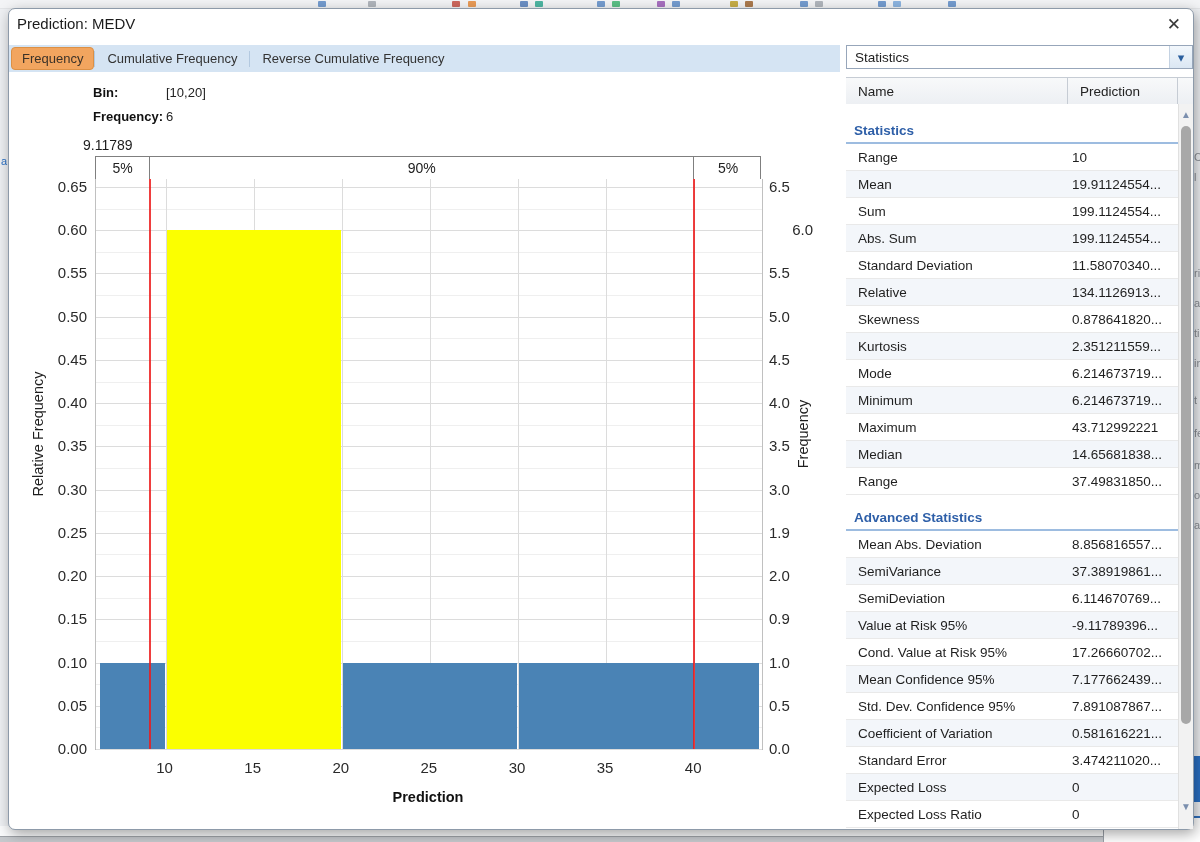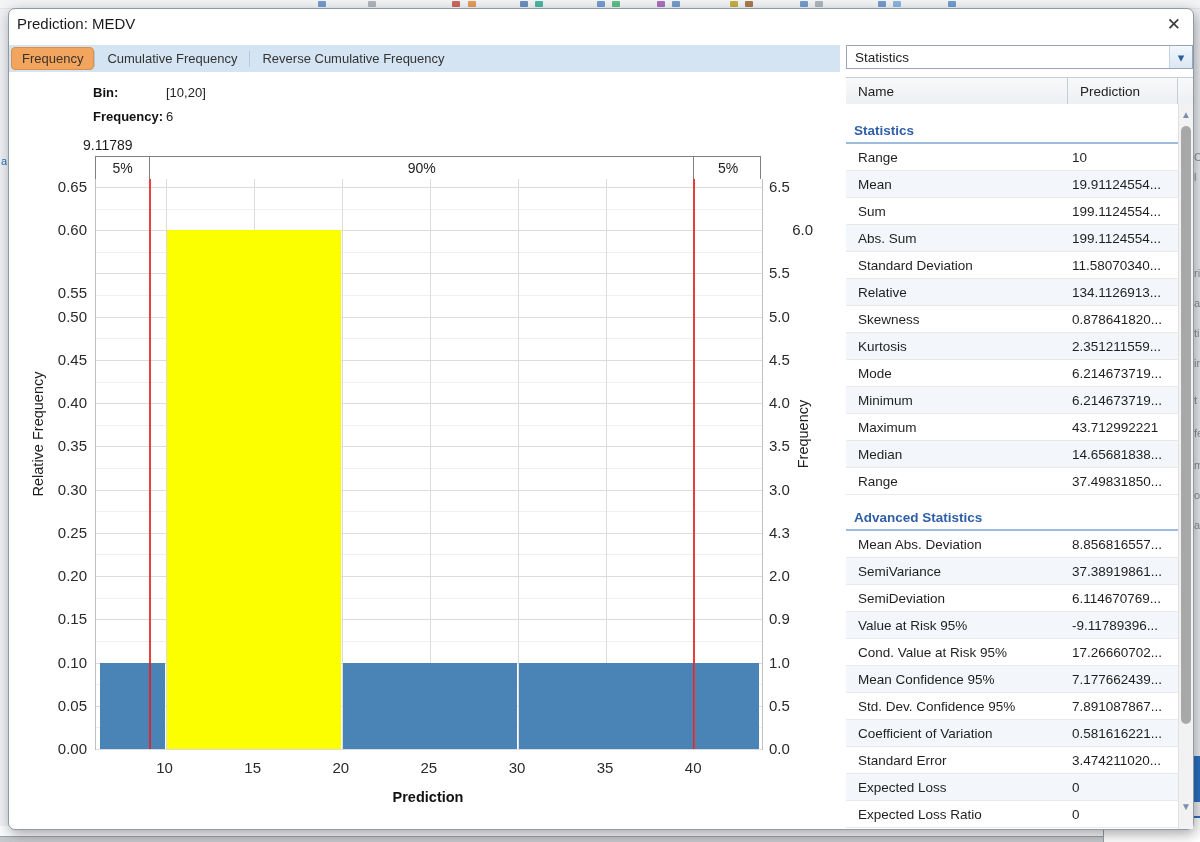--- a/index.html
+++ b/index.html
@@ -311,41 +311,41 @@
       </div>
 
     <div class="abs vscroll">
       <div class="scroll-arrow" style="top:4px;">▲</div>
       <div class="scroll-thumb" style="top:22px;height:598px;"></div>
       <div class="scroll-arrow" style="top:696px;">▼</div>
     </div>
 
   <div class="abs ytick-l" style="left: 34px; top: 169.04px;">0.65</div>
       <div class="abs ytick-l" style="left: 34px; top: 212.268px;">0.60</div>
-      <div class="abs ytick-l" style="left: 34px; top: 255.496px; margin-top: 20px;">0.55</div>
+      <div class="abs ytick-l" style="left: 34px; top: 255.496px;">0.55</div>
       <div class="abs ytick-l" style="left: 34px; top: 298.723px;">0.50</div>
       <div class="abs ytick-l" style="left: 34px; top: 341.951px;">0.45</div>
       <div class="abs ytick-l" style="left: 34px; top: 385.179px;">0.40</div>
       <div class="abs ytick-l" style="left: 34px; top: 428.406px;">0.35</div>
       <div class="abs ytick-l" style="left: 34px; top: 471.634px;">0.30</div>
       <div class="abs ytick-l" style="left: 34px; top: 514.862px;">0.25</div>
       <div class="abs ytick-l" style="left: 34px; top: 558.089px;">0.20</div>
       <div class="abs ytick-l" style="left: 34px; top: 601.317px;">0.15</div>
       <div class="abs ytick-l" style="left: 34px; top: 644.545px;">0.10</div>
       <div class="abs ytick-l" style="left: 34px; top: 687.772px;">0.05</div>
       <div class="abs ytick-l" style="left: 34px; top: 731px;">0.00</div>
       <div class="abs ytick-r" style="left: 760px; top: 169.04px;">6.5</div>
       <div class="abs ytick-r" style="left: 760px; top: 212.268px; text-align: right;">6.0</div>
       <div class="abs ytick-r" style="left: 760px; top: 255.496px;">5.5</div>
       <div class="abs ytick-r" style="left: 760px; top: 298.723px;">5.0</div>
       <div class="abs ytick-r" style="left: 760px; top: 341.951px;">4.5</div>
       <div class="abs ytick-r" style="left: 760px; top: 385.179px;">4.0</div>
       <div class="abs ytick-r" style="left: 760px; top: 428.406px;">3.5</div>
       <div class="abs ytick-r" style="left: 760px; top: 471.634px;">3.0</div>
-      <div class="abs ytick-r" style="left: 760px; top: 514.862px;">4.3</div>
+      <div class="abs ytick-r" style="left: 760px; top: 514.862px;">1.9</div>
       <div class="abs ytick-r" style="left: 760px; top: 558.089px;">2.0</div>
       <div class="abs ytick-r" style="left: 760px; top: 601.317px;">0.9</div>
       <div class="abs ytick-r" style="left: 760px; top: 644.545px;">1.0</div>
       <div class="abs ytick-r" style="left: 760px; top: 687.772px;">0.5</div>
       <div class="abs ytick-r" style="left: 760px; top: 731px;">0.0</div>
       <div class="abs xtick" style="left: 133.595px; top: 750px;">10</div>
       <div class="abs xtick" style="left: 221.69px; top: 750px;">15</div>
       <div class="abs xtick" style="left: 309.786px; top: 750px;">20</div>
       <div class="abs xtick" style="left: 397.881px; top: 750px;">25</div>
       <div class="abs xtick" style="left: 485.976px; top: 750px;">30</div>

